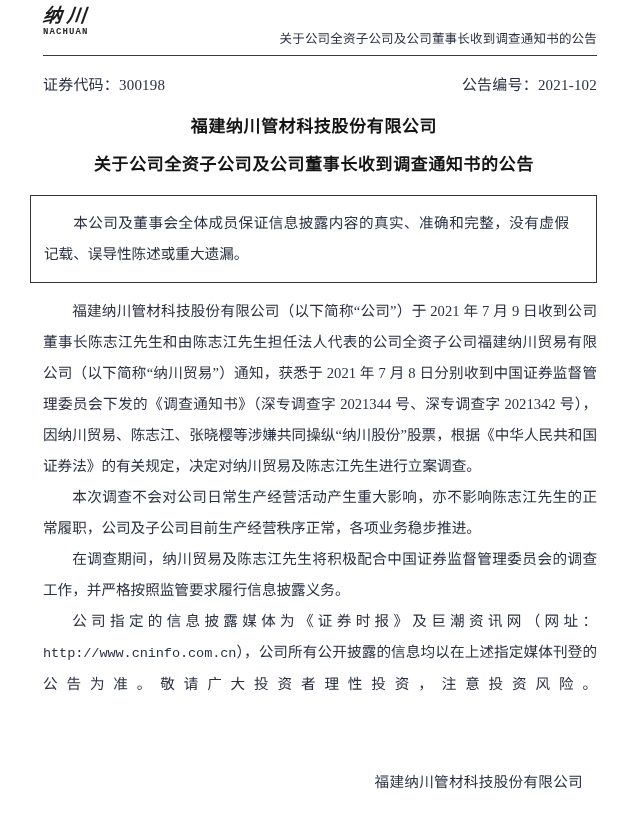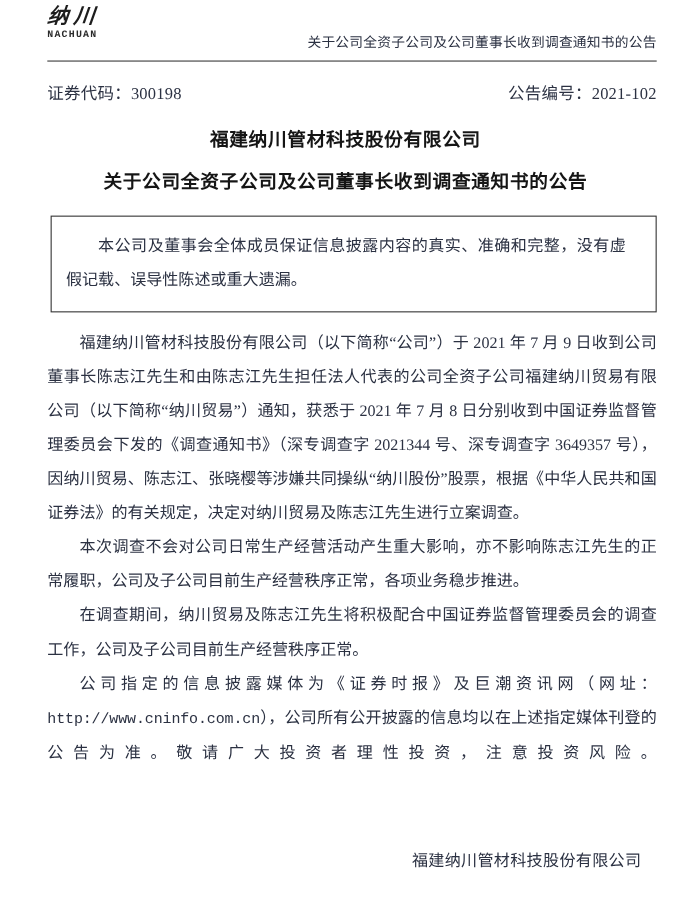--- a/index.html
+++ b/index.html
@@ -89,21 +89,21 @@
     font-weight: 700;
     letter-spacing: 0.6px;
     color: #151515;
     margin: 20px 40px 0 40px;
     line-height: 1.5;
   }
   .doc-title.second { margin-top: 12px; }
 
   
   .disclaimer {
-    margin: 18px 31px 0 46px;
+    margin: 18px 31px 0 30px;
     border: 1.2px solid #343434;
     padding: 12px 27px 12px 13px;
     box-sizing: border-box;
   }
   .disclaimer p {
     margin: 0;
     font-size: 14.6px;
     line-height: 31px;
     text-indent: 2em;
     text-align: justify;
@@ -164,21 +164,21 @@
   </div>
 
   <div class="doc-title">福建纳川管材科技股份有限公司</div>
   <div class="doc-title second">关于公司全资子公司及公司董事长收到调查通知书的公告</div>
 
   <div class="disclaimer">
     <p>本公司及董事会全体成员保证信息披露内容的真实、准确和完整，没有虚假记载、误导性陈述或重大遗漏。</p>
   </div>
 
   <div class="body-text">
-    <p>福建纳川管材科技股份有限公司（以下简称“公司”）于 2021 年 7 月 9 日收到公司董事长陈志江先生和由陈志江先生担任法人代表的公司全资子公司福建纳川贸易有限公司（以下简称“纳川贸易”）通知，获悉于 2021 年 7 月 8 日分别收到中国证券监督管理委员会下发的《调查通知书》（深专调查字 2021344 号、深专调查字 3649357 号），因纳川贸易、陈志江、张晓樱等涉嫌共同操纵“纳川股份”股票，根据《中华人民共和国证券法》的有关规定，决定对纳川贸易及陈志江先生进行立案调查。</p>
+    <p>福建纳川管材科技股份有限公司（以下简称“公司”）于 2021 年 7 月 9 日收到公司董事长陈志江先生和由陈志江先生担任法人代表的公司全资子公司福建纳川贸易有限公司（以下简称“纳川贸易”）通知，获悉于 2021 年 7 月 8 日分别收到中国证券监督管理委员会下发的《调查通知书》（深专调查字 2021344 号、深专调查字 2021342 号），因纳川贸易、陈志江、张晓樱等涉嫌共同操纵“纳川股份”股票，根据《中华人民共和国证券法》的有关规定，决定对纳川贸易及陈志江先生进行立案调查。</p>
     <p>本次调查不会对公司日常生产经营活动产生重大影响，亦不影响陈志江先生的正常履职，公司及子公司目前生产经营秩序正常，各项业务稳步推进。</p>
-    <p>在调查期间，纳川贸易及陈志江先生将积极配合中国证券监督管理委员会的调查工作，公司及子公司目前生产经营秩序正常。</p>
+    <p>在调查期间，纳川贸易及陈志江先生将积极配合中国证券监督管理委员会的调查工作，并严格按照监管要求履行信息披露义务。</p>
     <p class="spread"><span>公司指定的信息披露媒体为《证券时报》及巨潮资讯网（网址：</span><span class="mono">http://www.cninfo.com.cn</span><span>），公司所有公开披露的信息均以在上述指定媒体刊登的公告为准。敬请广大投资者理性投资，注意投资风险。</span></p>
   </div>
 
   <div class="signature">福建纳川管材科技股份有限公司</div>
 
 </div>
 
 </body></html>

